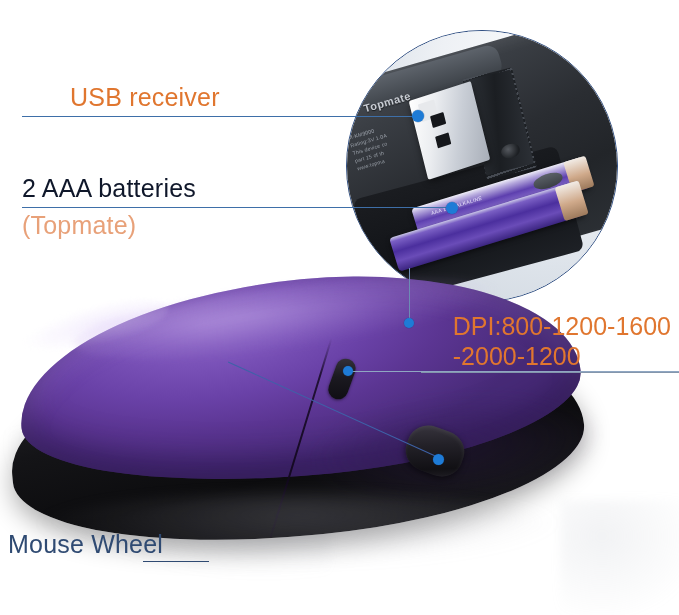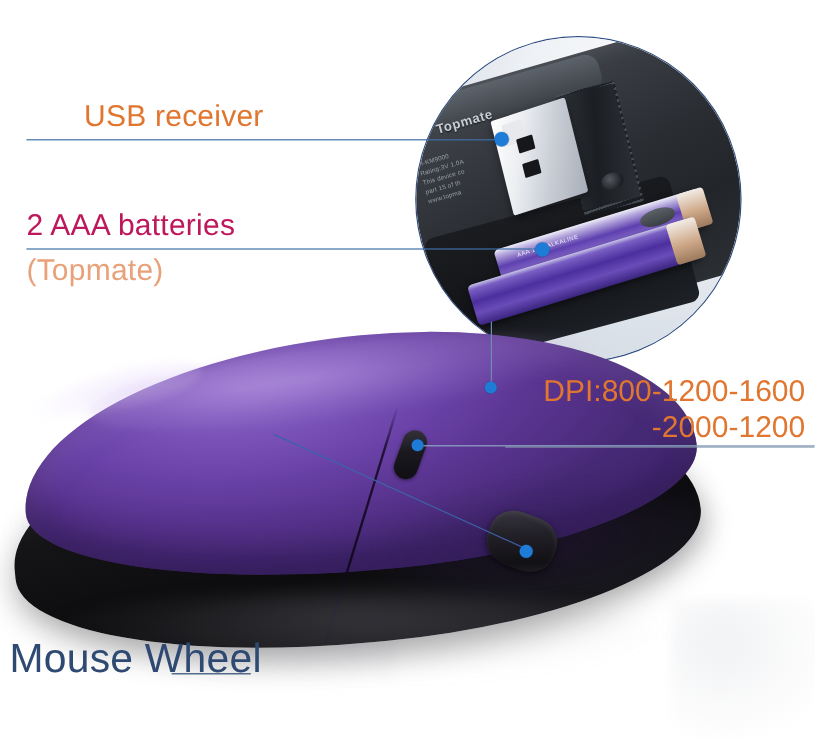--- a/index.html
+++ b/index.html
@@ -28,42 +28,42 @@
     top: 85px;
     font-size: 25px;
     color: #E0762F;
     letter-spacing: 0.2px;
     margin-left: 48px;
   }
   .callout-batt {
     left: 22px;
     top: 176px;
     font-size: 25px;
-    color: #be185d;
+    color: #0f172a;
     letter-spacing: 0.2px;
   }
   .callout-incl {
     left: 22px;
     top: 213px;
     font-size: 25px;
     color: #E8A179;
     letter-spacing: 0.2px;
   }
   .callout-wheel {
     left: 8px;
     top: 532px;
-    font-size: 34px;
+    font-size: 25px;
     color: #2F4A72;
     letter-spacing: 0.2px;
   }
   .callout-dpi {
     position: absolute;
     right: 8px;
     top: 312px;
-    text-align: right;
+    text-align: left;
     font-size: 25px;
     color: #E0762F;
     line-height: 1.18;
     white-space: nowrap;
     font-weight: 500;
     margin-left: 44px;
   }
   .callout-dpi .dpi-line { display: block; }
 
   

